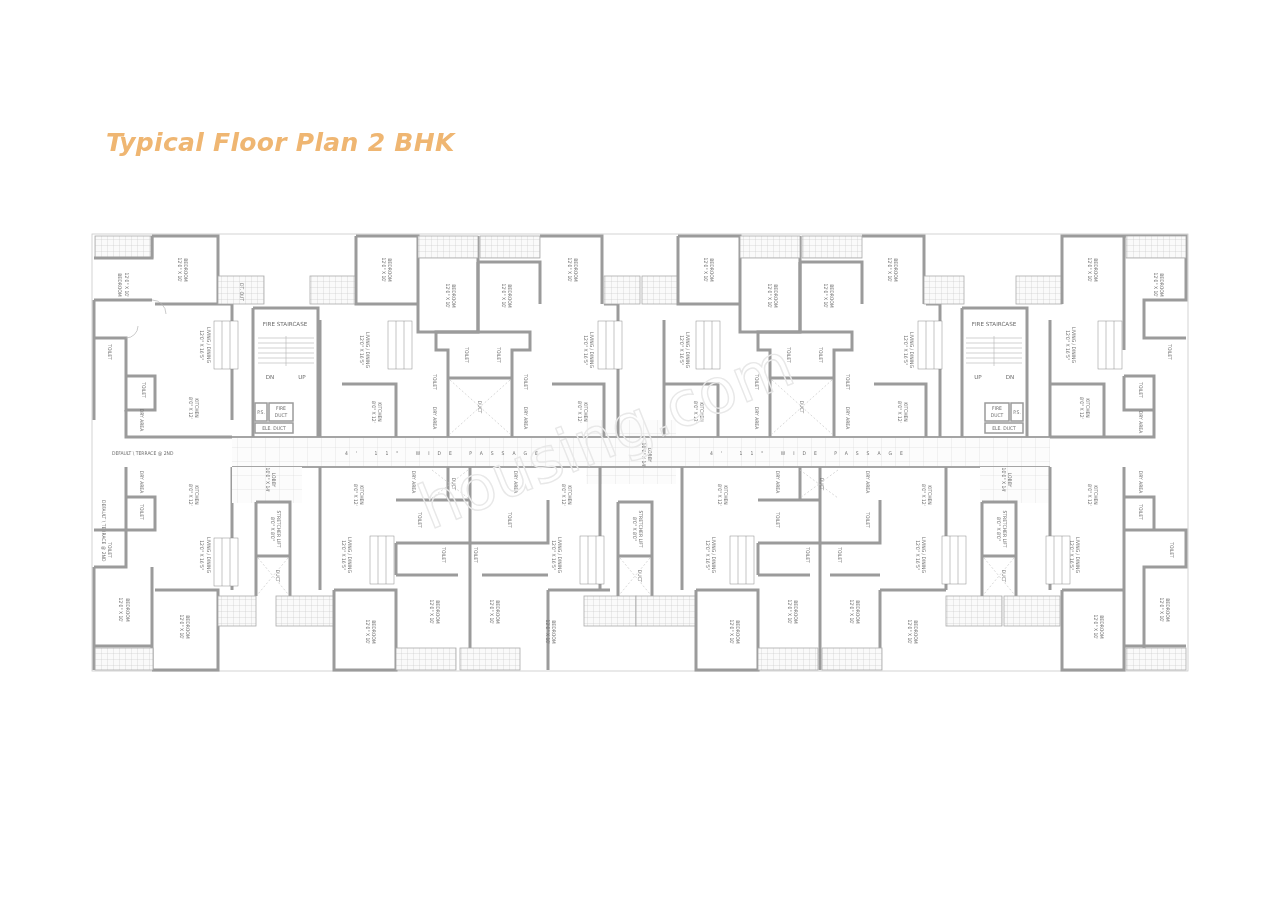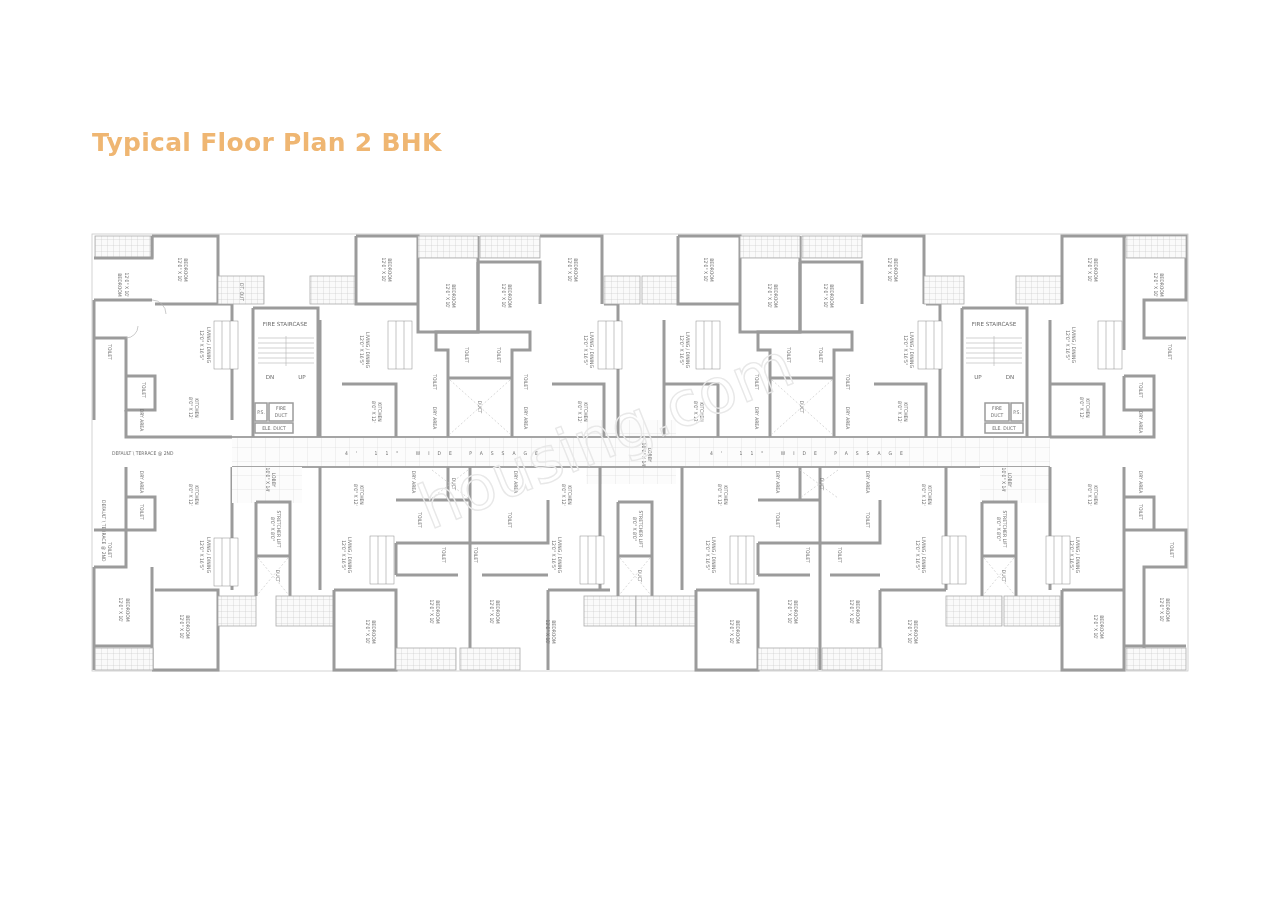--- a/index.html
+++ b/index.html
@@ -1,17 +1,17 @@
 <!DOCTYPE html>
 <html><head>
 <meta charset="utf-8">
 <style>
   html,body{margin:0;padding:0;background:#fff;}
   body{width:1280px;height:905px;position:relative;overflow:hidden;font-family:"Liberation Sans",sans-serif;}
-  .title{position:absolute;left:92px;top:128px;font-size:25px;font-weight:bold;color:#efb672;letter-spacing:0.3px;font-family:"DejaVu Sans",sans-serif;}
+  .title{position:absolute;left:106px;top:128px;font-size:25px;font-weight:bold;color:#efb672;letter-spacing:0.3px;font-family:"DejaVu Sans",sans-serif;font-style:italic;}
   #plan{position:absolute;left:0;top:0;}
   .lbl{font-family:"DejaVu Sans Condensed","DejaVu Sans",sans-serif;fill:#6f6f6f;font-size:5px;}
   .lblb{font-family:"DejaVu Sans",sans-serif;fill:#6a6a6a;font-size:5.6px;}
   .wall{fill:none;stroke:#9b9b9b;stroke-width:3;}
   .grid{fill:url(#tiles);stroke:#aaa;stroke-width:0.8;}
   .door{fill:none;stroke:#b5b5b5;stroke-width:0.7;}
   .duct{stroke:#c9c9c9;stroke-width:0.7;stroke-dasharray:2 2;}
   .utab{fill:#fff;stroke:#8b8b8b;stroke-width:0.5;}
   .wm{font-family:"DejaVu Sans",sans-serif;font-size:62px;fill:none;stroke:#e8e8e8;stroke-width:1.4;}
 </style>

